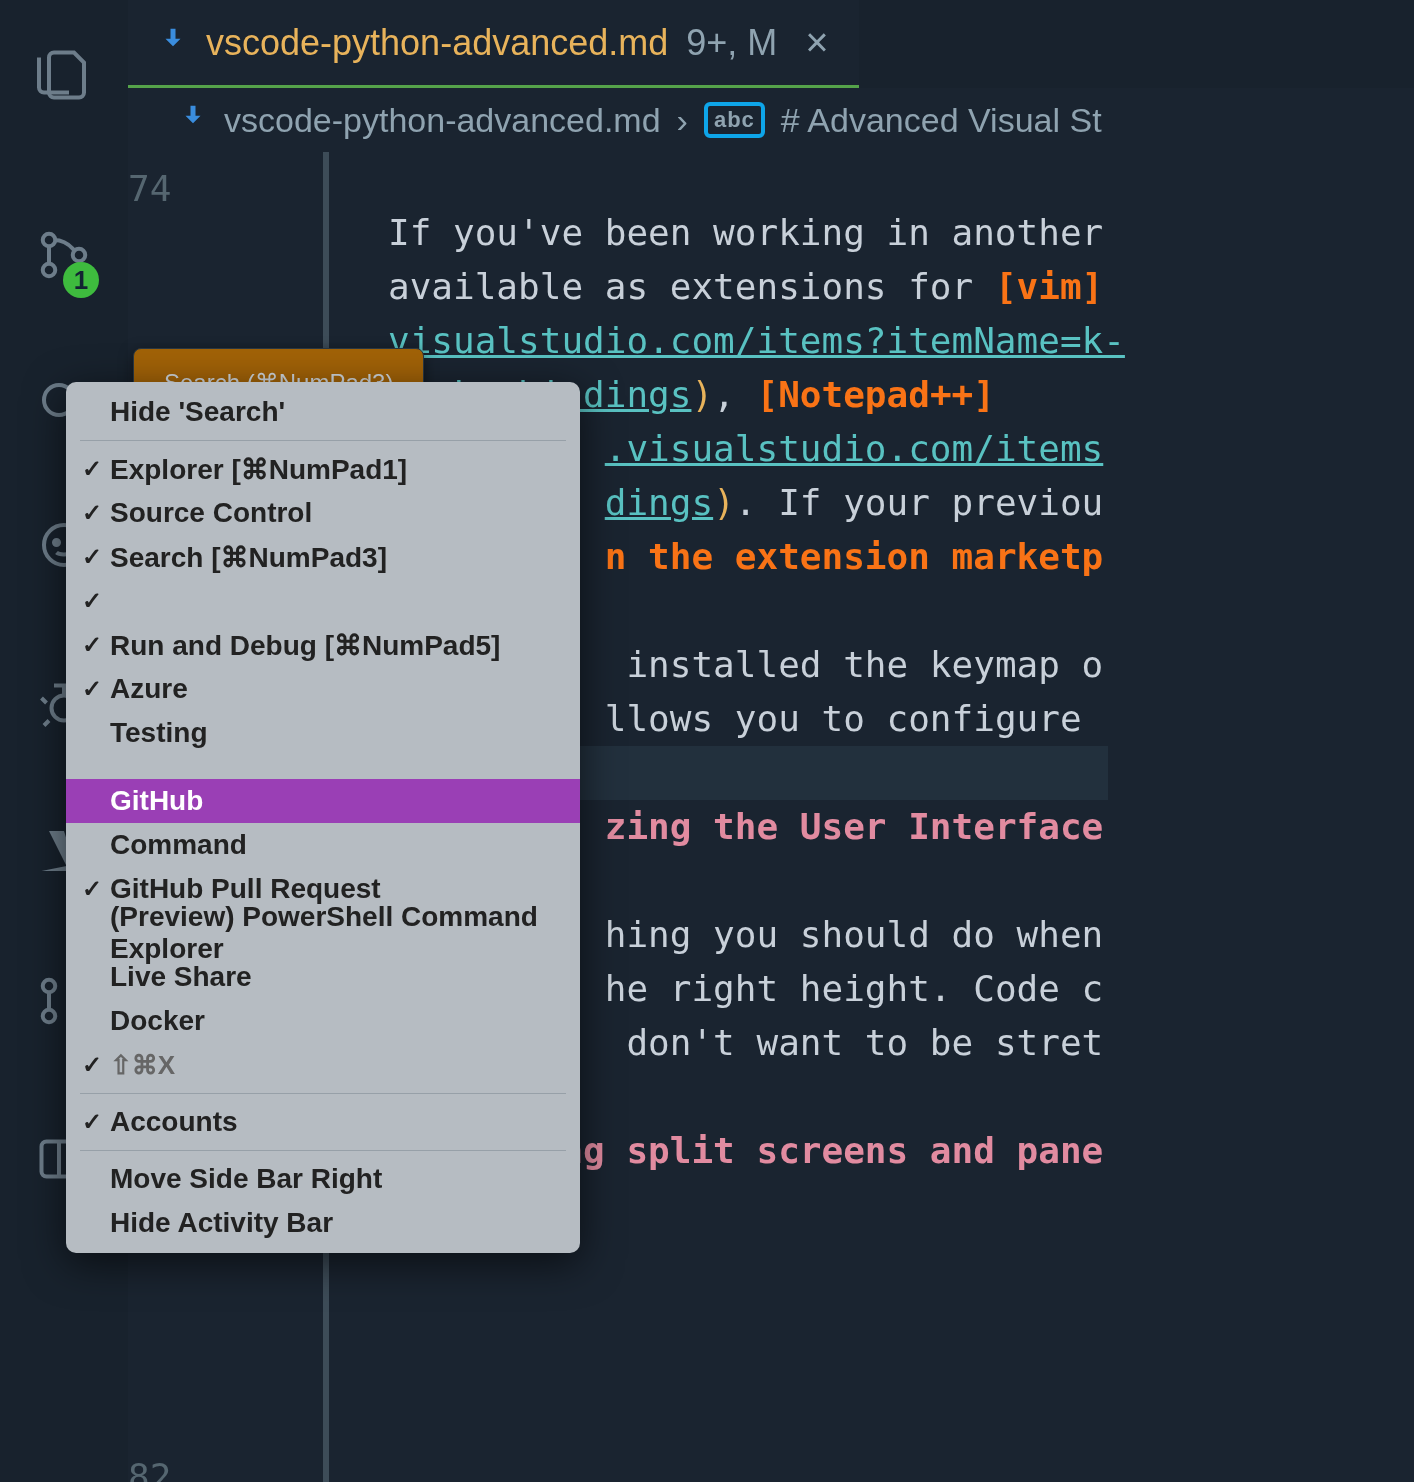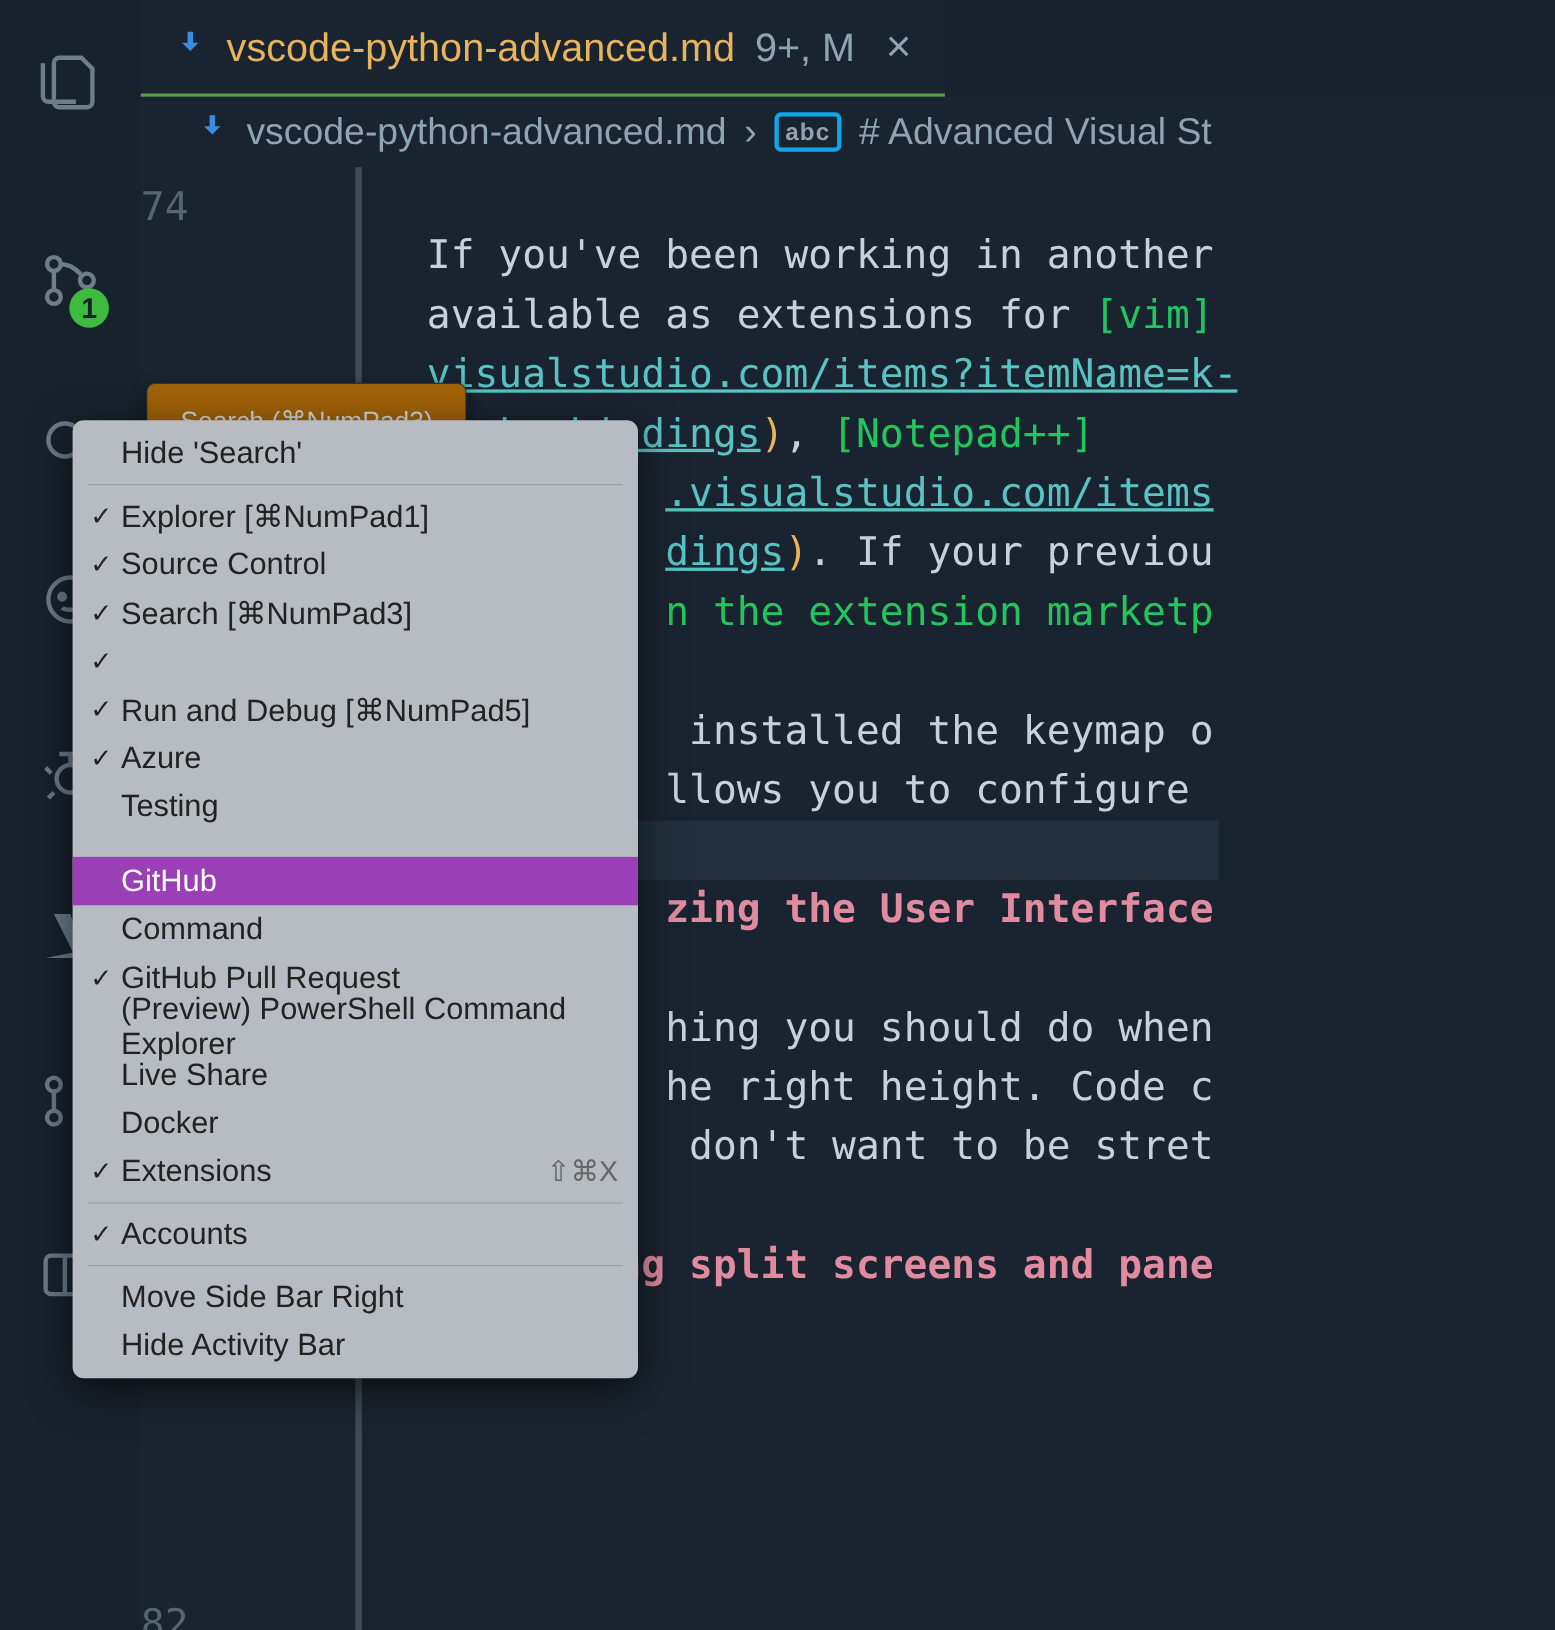--- a/index.html
+++ b/index.html
@@ -109,21 +109,21 @@
     width: 6px;
     background: #3d4c58;
   }
   .code {
     position: absolute;
     left: 260px; top: 0; right: 0;
     white-space: pre;
     color: #c8d0d9;
   }
   .cyan { color: #59c2c2; text-decoration: underline; }
-  .cyan-plain { color: #22c55e; }
+  .cyan-plain { color: #f97316; font-weight: bold; }
   .yellow { color: #e8b35b; }
   .pink { color: #e18ba0; font-weight: 600; }
   .blank-highlight {
     display: inline-block;
     background: #22303d;
     width: 720px;
     height: 54px;
     vertical-align: bottom;
   }
   .ln74 { position: absolute; top: 10px; }
@@ -145,20 +145,21 @@
     position: absolute;
     left: 66px; top: 382px;
     width: 514px;
     background: #b6bcc2;
     border-radius: 10px;
     box-shadow: 0 10px 40px rgba(0,0,0,.6);
     padding: 8px 0;
     z-index: 10;
     font-size: 28px;
     color: #222;
+    font-weight: bold;
   }
   .menu-item {
     display: flex;
     align-items: center;
     padding: 6px 18px 6px 14px;
     height: 44px;
   }
   .menu-item .check {
     width: 24px;
     text-align: center;
@@ -343,21 +344,20 @@
   <div class="menu-item">
       <span class="check"></span>
       <span class="label">Live Share</span>
     </div>
   <div class="menu-item">
       <span class="check"></span>
       <span class="label">Docker</span>
     </div>
   <div class="menu-item">
       <span class="check">✓</span>
-      <span class="label">Extensions</span>
       <span class="shortcut">⇧⌘X</span>
     </div>
 
   <div class="menu-sep"></div>
   <div class="menu-item">
       <span class="check">✓</span>
       <span class="label">Accounts</span>
     </div>
   <div class="menu-sep"></div>
   <div class="menu-item">

